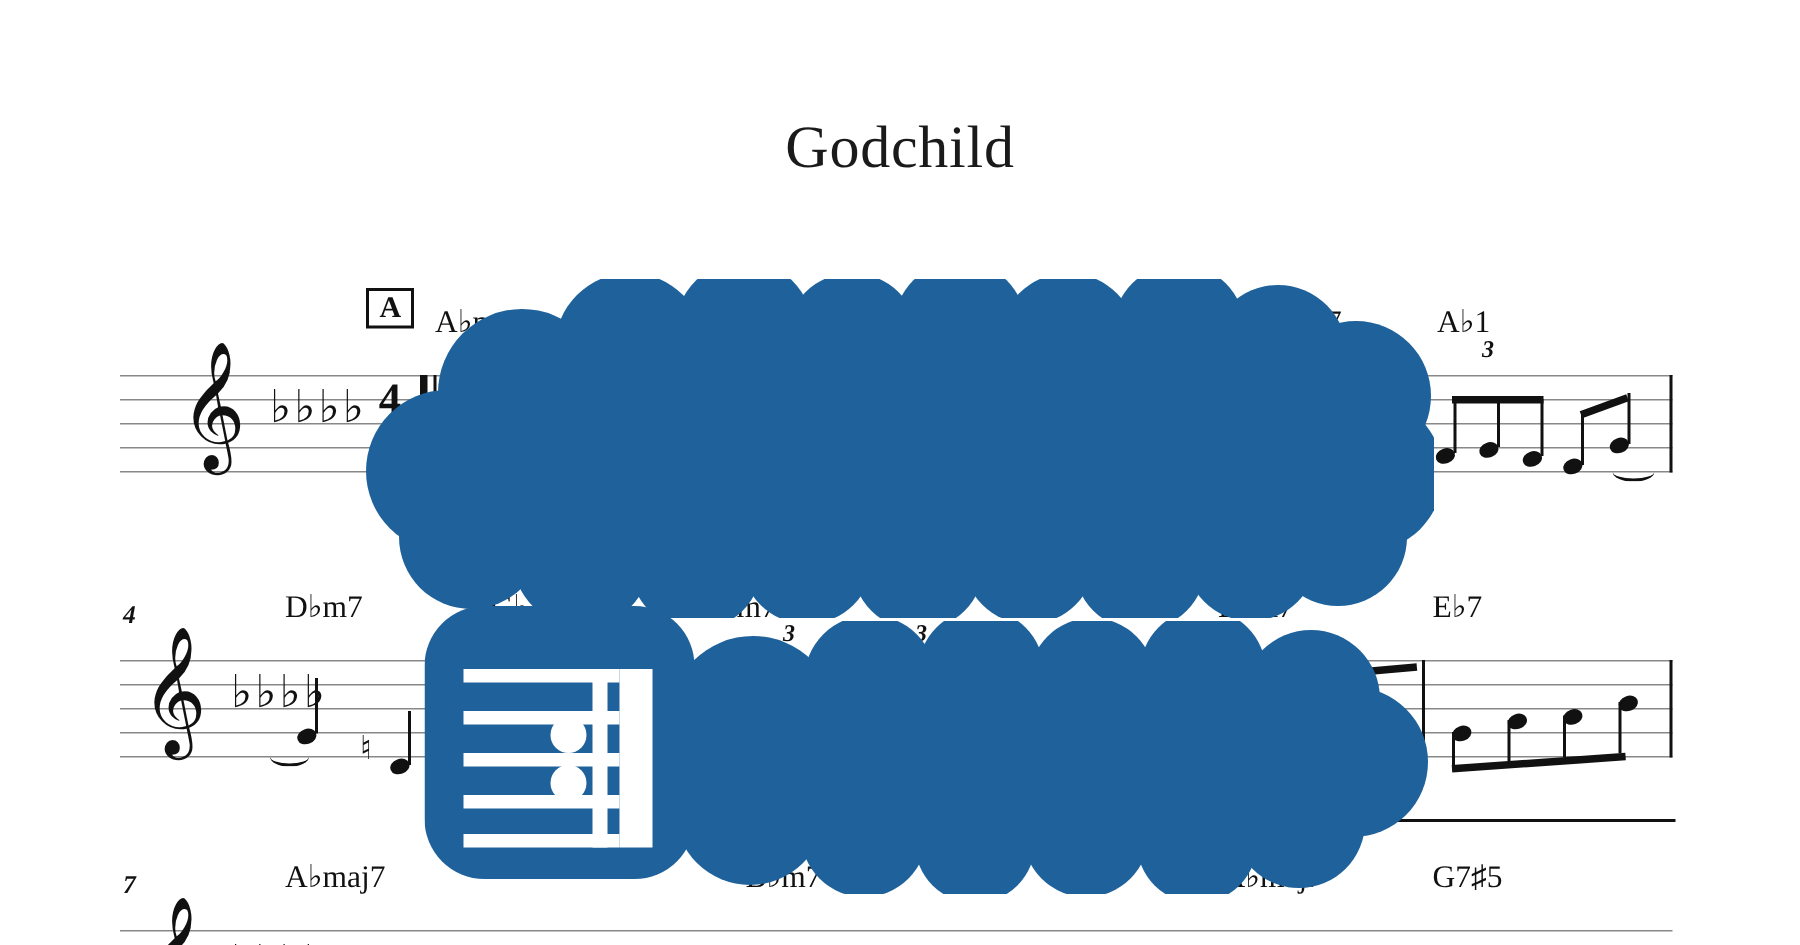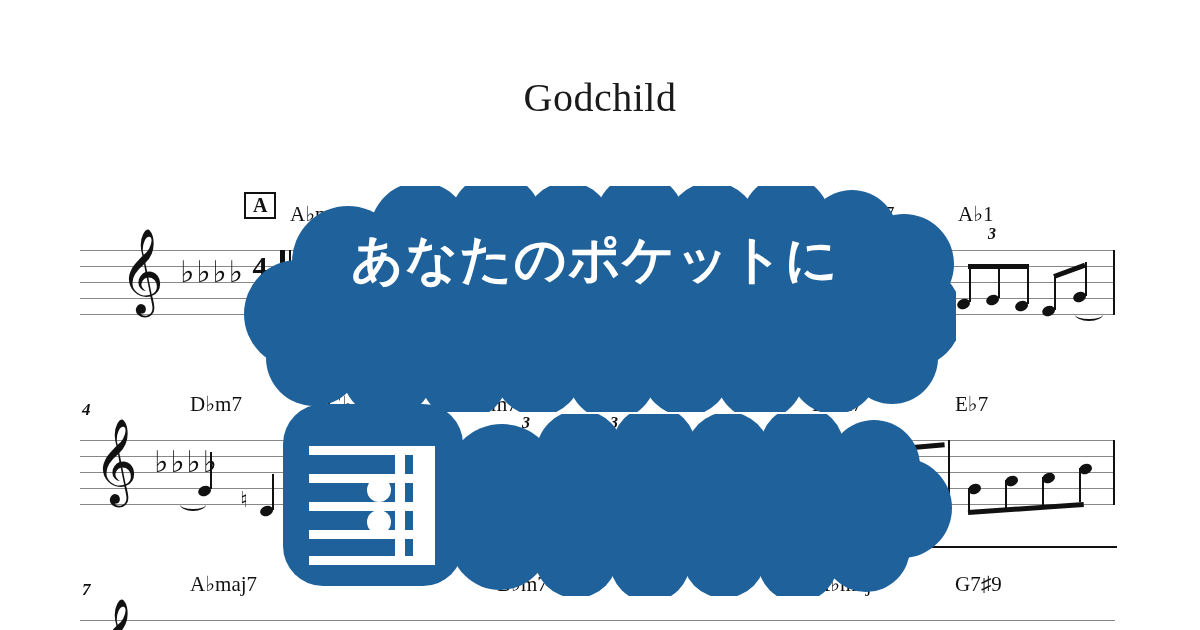--- a/index.html
+++ b/index.html
@@ -203,21 +203,21 @@
       </div>
 
       <div class="measnum" style="left:2px;top:-40px;">7</div>
       <div class="clef" style="left:14px;top:-17px;">𝄞</div>
       <div class="keysig" style="left:74px;top:4px;letter-spacing:2px;">♭♭♭♭</div>
 
       <div class="chord" style="left:110px;top:-48px;">A♭maj7</div>
       <div class="chord" style="left:417px;top:-48px;">B♭m7</div>
       <div class="chord" style="left:560px;top:-48px;">E♭7</div>
       <div class="chord" style="left:735px;top:-48px;">A♭maj7</div>
-      <div class="chord" style="left:875px;top:-48px;">G7♯9</div>
+      <div class="chord" style="left:875px;top:-48px;">G7♯5</div>
 
       <div class="ending" style="left:407px;top:-74px;width:320px;">
         <div class="lbl">1</div>
       </div>
       <div class="ending" style="left:725px;top:-74px;width:310px;">
         <div class="lbl">2</div>
       </div>
     </div>
 
   </div>
@@ -246,21 +246,20 @@
             <circle cx="448" cy="186" r="44"></circle>
           <circle cx="522" cy="190" r="44"></circle>
             <circle cx="596" cy="184" r="44"></circle>
           <circle cx="654" cy="172" r="46"></circle>
           <rect x="58" y="60" width="614" height="130" rx="18"></rect>
         </g>
       </svg>
     </div>
 
     <div class="tagline">
-      <div>あなたのポケットに</div>
     </div>
 
     <div class="blob" style="left:430px;top:414px;width:530px;height:182px;">
       <svg width="530" height="182" viewBox="0 0 530 182" xmlns="http://www.w3.org/2000/svg">
         <g fill="#1f629b">
           <circle cx="72" cy="66" r="56"></circle>
             <circle cx="150" cy="40" r="44"></circle>
           <circle cx="224" cy="34" r="42"></circle>
             <circle cx="298" cy="40" r="42"></circle>
           <circle cx="372" cy="34" r="42"></circle>

